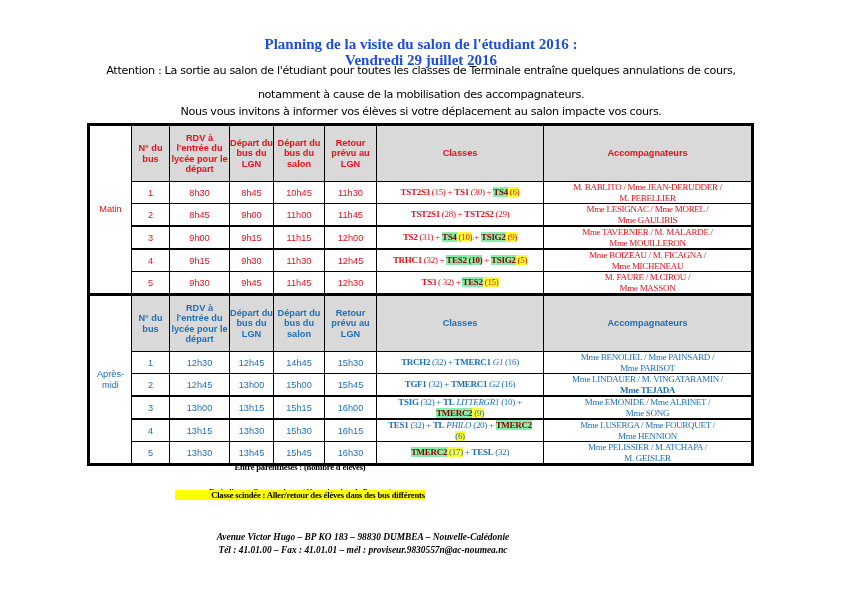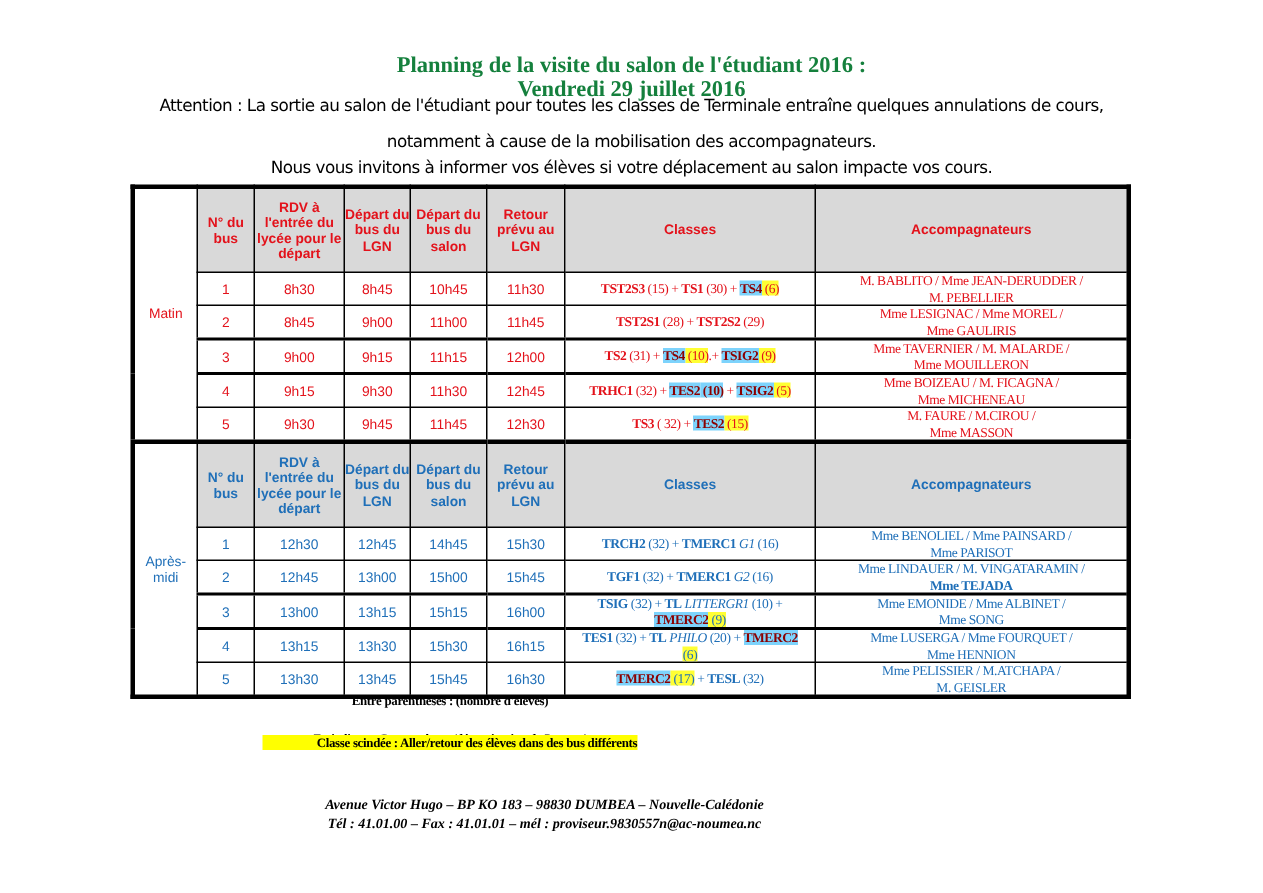--- a/index.html
+++ b/index.html
@@ -1,36 +1,36 @@
 <!DOCTYPE html>
 <html><head>
 <meta charset="utf-8">
 <style>
   html, body { margin: 0; padding: 0; background: #ffffff; }
   body { width: 842px; height: 595px; position: relative; overflow: hidden; font-family: "Liberation Serif", serif; color: #000; }
 
-  .title { position: absolute; left: 0; width: 842px; text-align: center; font-family: "Liberation Serif", serif; font-weight: bold; font-size: 15px; line-height: 17px; color: #15803d; }
+  .title { position: absolute; left: 0; width: 842px; text-align: center; font-family: "Liberation Serif", serif; font-weight: bold; font-size: 15px; line-height: 17px; color: #1d4ed8; }
   .title.l1 { top: 36px; }
   .title.l2 { top: 52px; }
 
   .notice { position: absolute; left: 0; width: 842px; text-align: center; font-family: "DejaVu Sans", sans-serif; font-size: 11.2px; line-height: 14px; color: #000; letter-spacing: -0.35px; }
   .notice.n1 { top: 64px; }
   .notice.n2 { top: 88px; }
   .notice.n3 { top: 105px; }
 
   table.plan { position: absolute; left: 87px; top: 123px; border-collapse: collapse; border: 3px solid #000; font-family: "Liberation Sans", sans-serif; table-layout: fixed; }
   table.plan td { border: 1px solid #000; text-align: center; vertical-align: middle; padding: 0; overflow: hidden; }
   table.plan tr.sec-sep td { border-top: 3px solid #000; }
   td.head { background: #d9d9d9; font-weight: bold; font-size: 9.2px; line-height: 10.5px; }
   td.period { font-size: 9.2px; line-height: 11px; background: #fff; }
   td.cell { font-size: 9.2px; }
   td.classes, td.acc { font-family: "Liberation Serif", serif; font-size: 9px; line-height: 10.5px; letter-spacing: -0.3px; }
   .red { color: #e3121b; }
   .blue { color: #1f6fb8; }
-  .hl { background: #7dd3fc; color: #8b0000; font-weight: bold; }
+  .hl { background: #86efac; color: #8b0000; font-weight: bold; }
   .hl-n { background: #ffff33; }
   .b { font-weight: bold; }
   .it { font-style: italic; }
   tr.row-top td { height: 20px; }
   tr.row-bot td { height: 20px; }
   tr.head-top td { height: 55px; }
   tr.head-bot td { height: 55px; }
   td.thick-top { border-top: 2px solid #000 !important; }
 
   .legend { position: absolute; left: 0; width: 600px; text-align: center; font-family: "Liberation Serif", serif; font-size: 8.6px; line-height: 11px; letter-spacing: -0.2px; font-weight: bold; }

